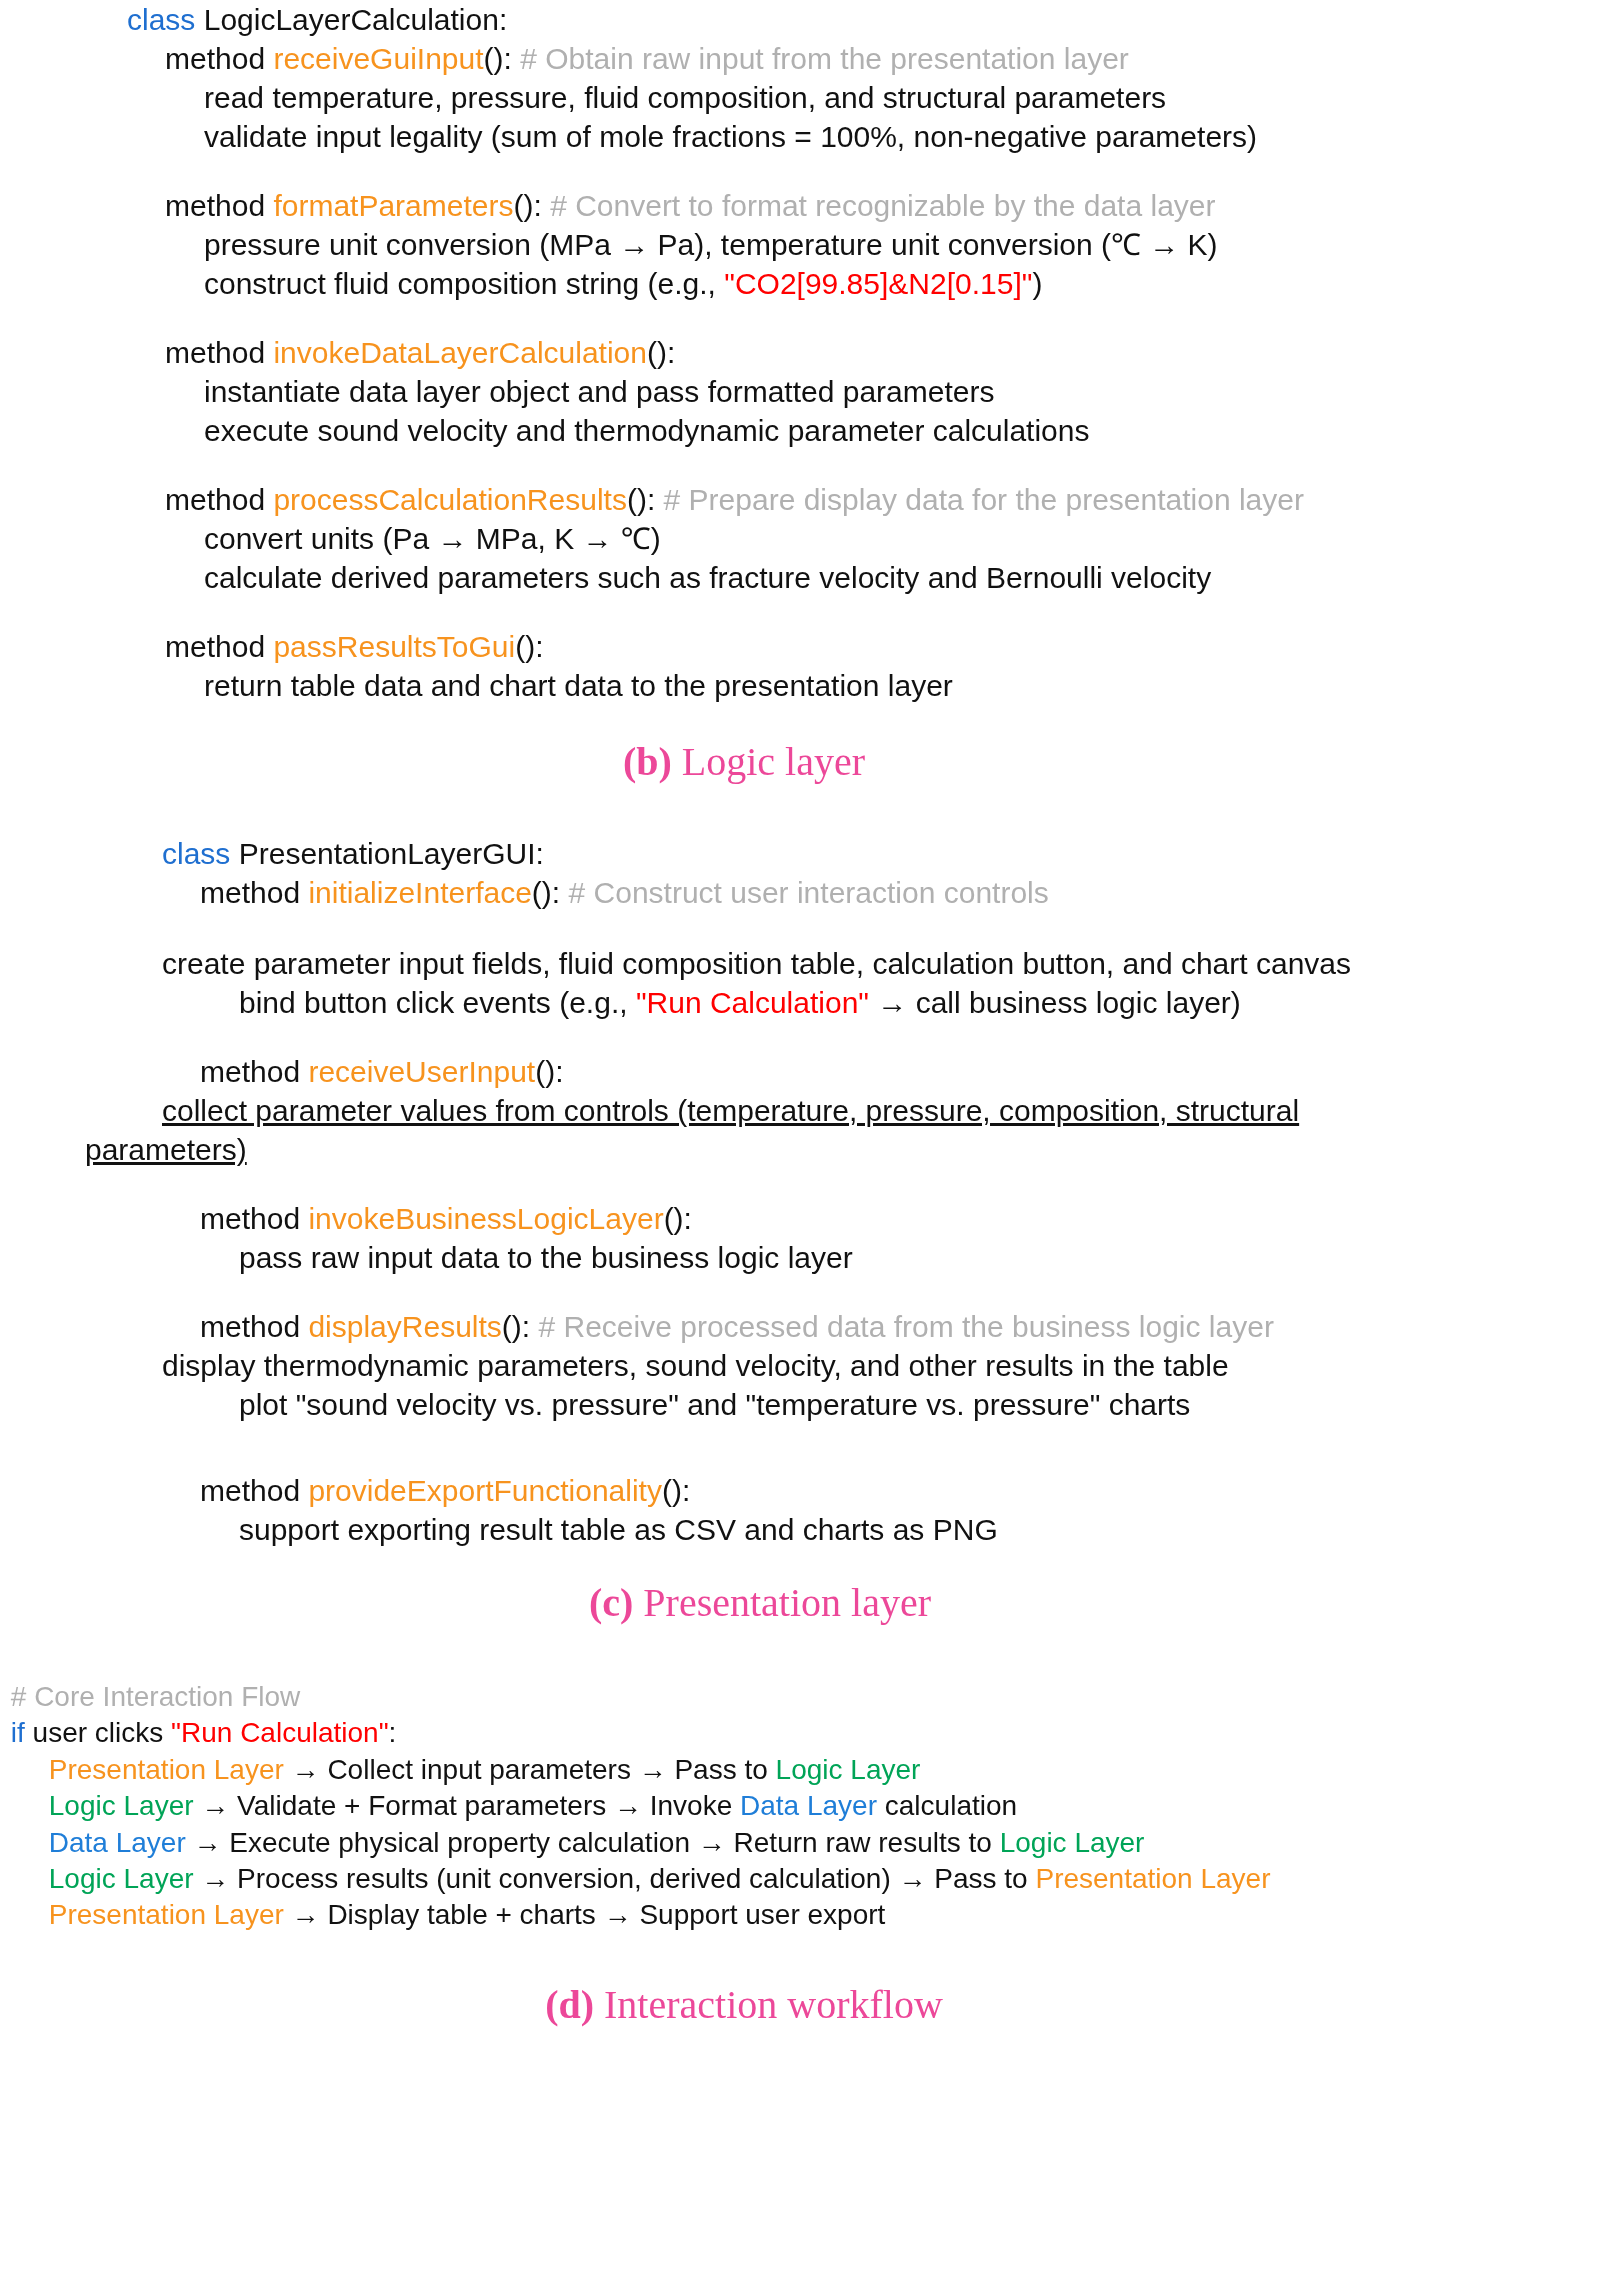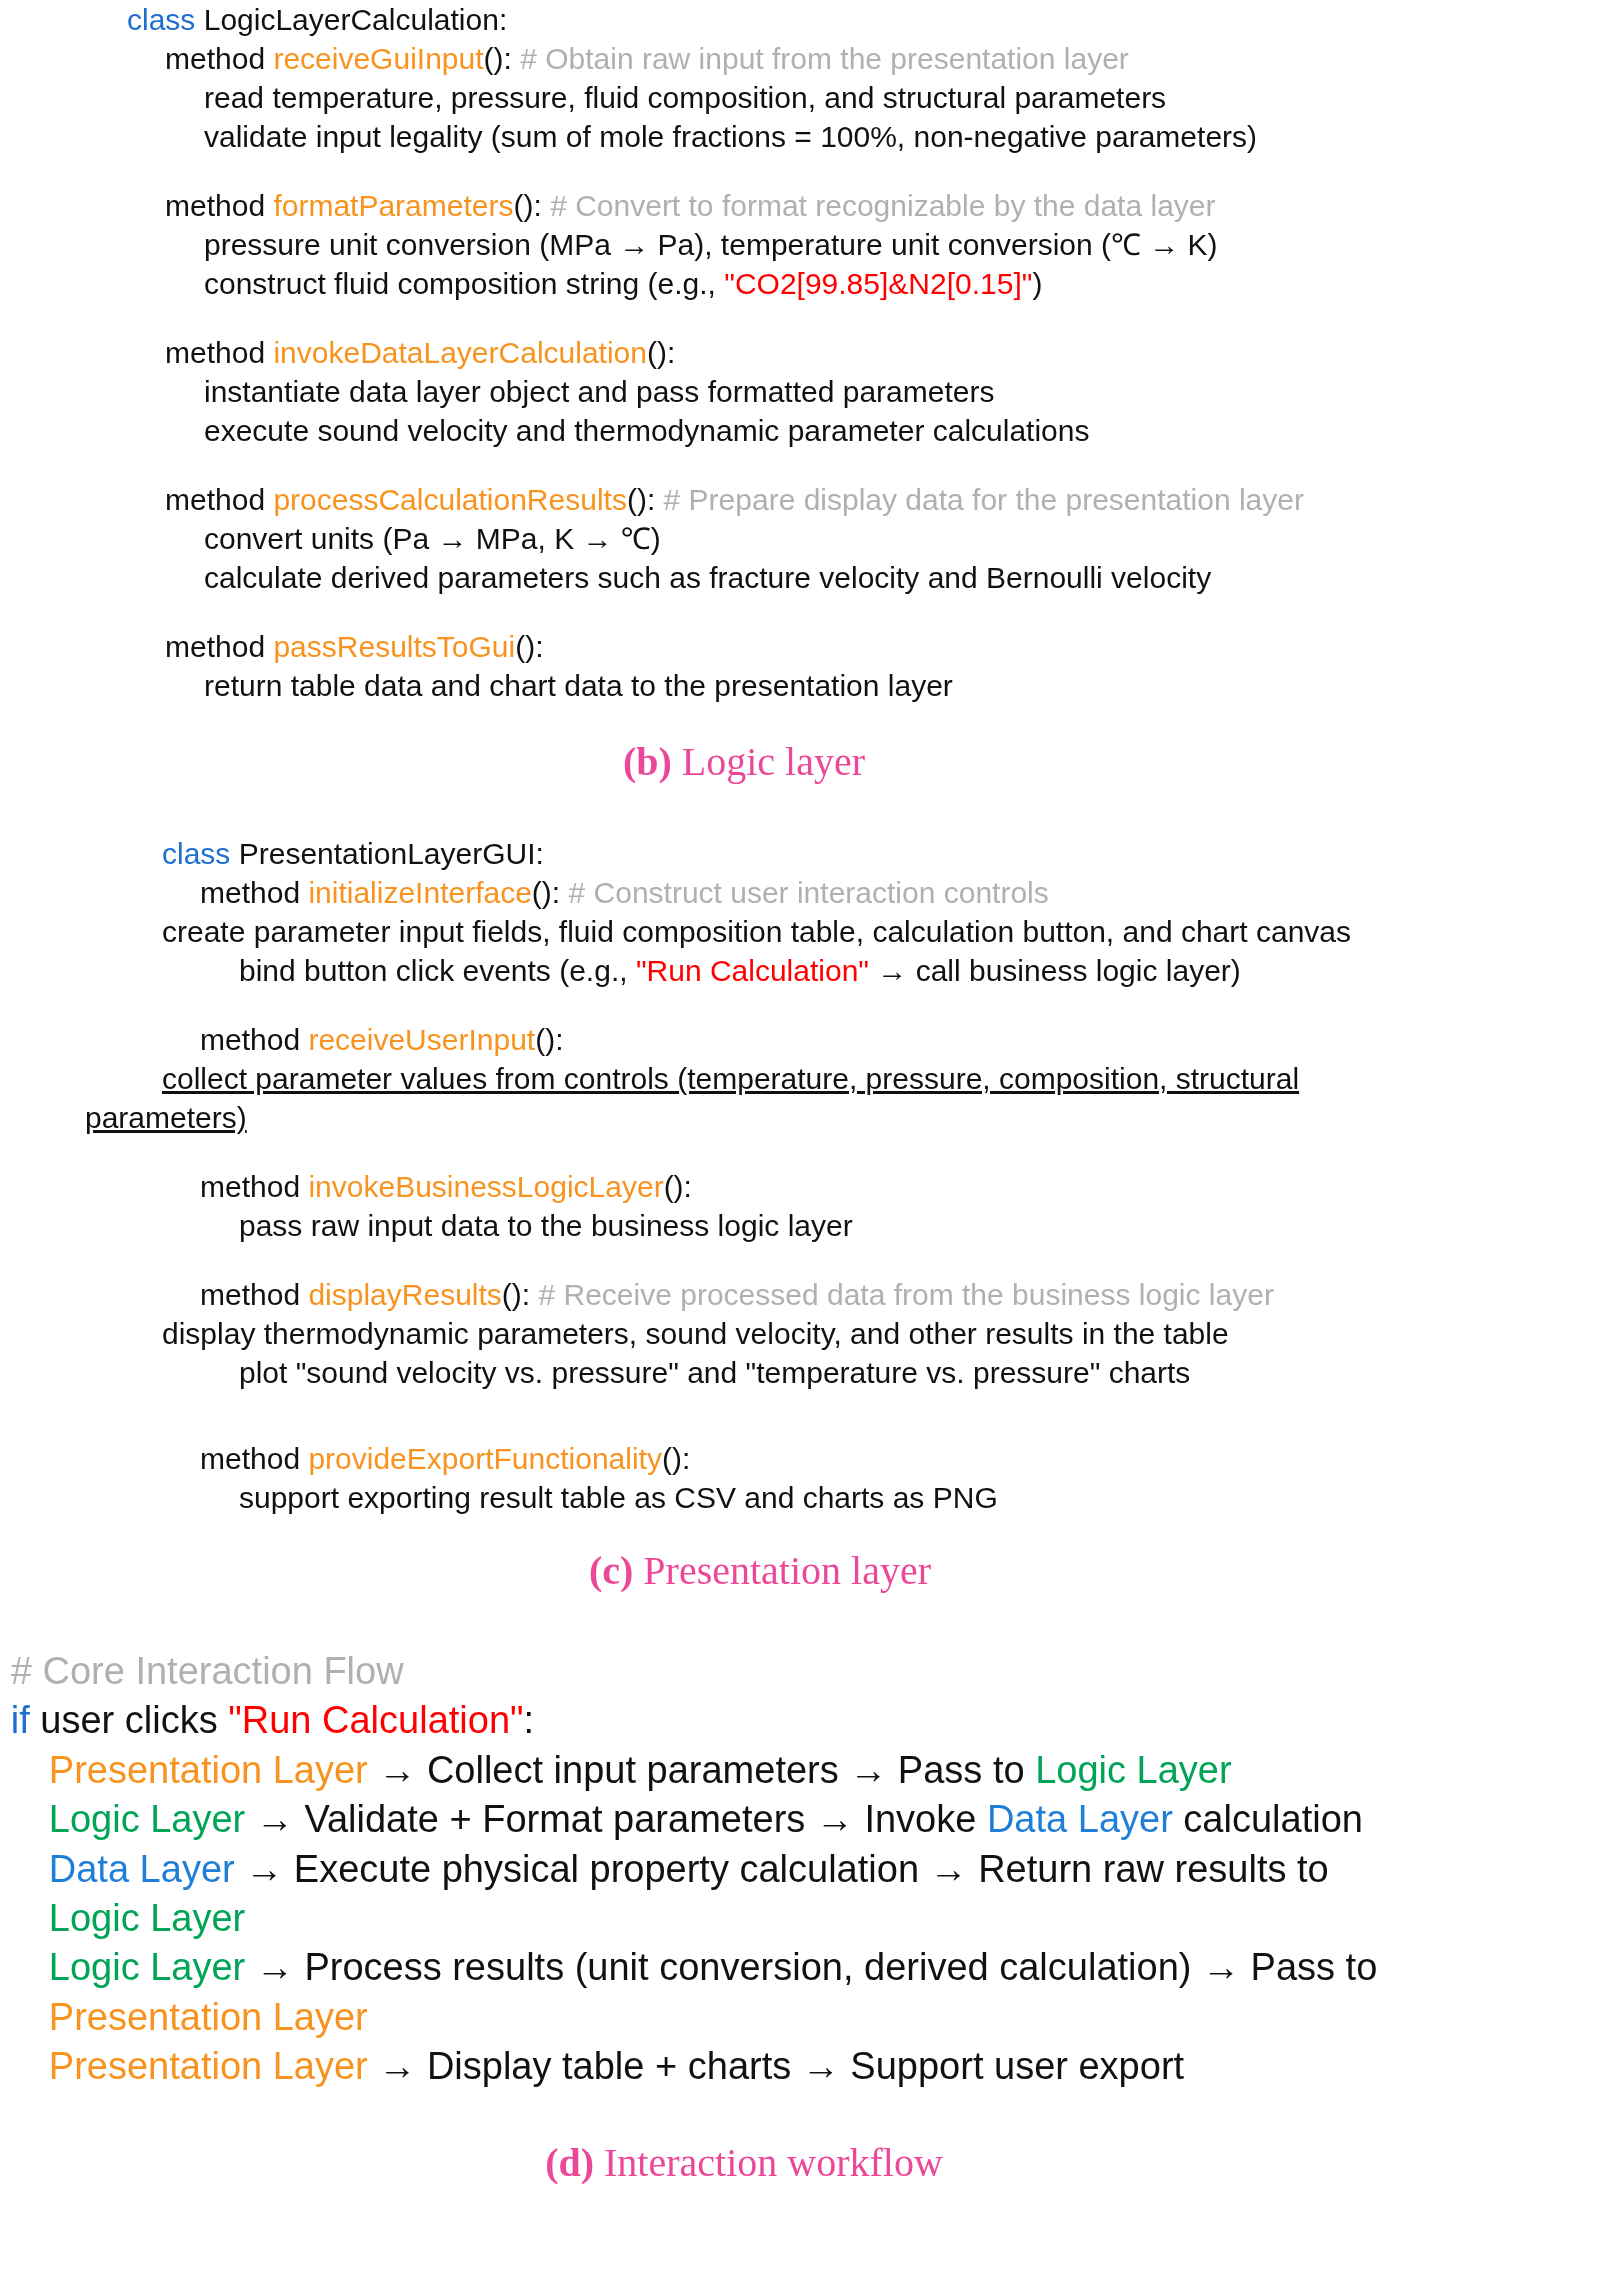--- a/index.html
+++ b/index.html
@@ -82,21 +82,21 @@
   .cap-b { margin: 33px 0 0 0; }
   .cap-c { margin: 30px 0 0 16px; }
   .cap-d { margin: 47px 0 0 0; }
 
   .gap-after-cap-b { height: 49px; }
   .gap-after-cap-c { height: 53px; }
 
   
   .flow-line {
     display: block;
-    font-size: 38px;
+    font-size: 28px;
     line-height: 1.30;
     color: #111111;
   }
   .flow-indent { padding-left: 38px; }
 </style>
 </head>
 <body>
 
 <div class="page">
 
@@ -134,21 +134,21 @@
 
   <div class="caption cap-b"><span class="tag">(b)</span><span> Logic layer</span></div>
 
   <div class="gap-after-cap-b"></div>
 
   <div class="section sec-presentation code-block">
 
     <span class="code-line" style="padding-left:0px;"><span class="kw">class</span><span class="plain"> PresentationLayerGUI:</span></span>
 
     <span class="code-line ind1"><span class="plain">method </span><span class="fn">initializeInterface</span><span class="plain">():  </span><span class="cmt"># Construct user interaction controls</span></span>
-    <span class="code-line ind2" style="text-indent:0;margin-left:-77px;padding-left:0;"><span style="padding-left:77px;display:inline;"></span><span>create parameter input fields, fluid composition table, calculation button, and chart canvas</span></span>
+    <span class="code-line ind2" style="text-indent:0;margin-left:-77px;padding-left:0;margin-top:32px;"><span style="padding-left:77px;display:inline;"></span><span>create parameter input fields, fluid composition table, calculation button, and chart canvas</span></span>
     <span class="code-line ind2"><span class="plain">bind button click events (e.g., </span><span class="str">"Run Calculation"</span><span class="plain"> → call business logic layer)</span></span>
 
     <span class="blank-line"></span>
 
     <span class="code-line ind1"><span class="plain">method </span><span class="fn">receiveUserInput</span><span class="plain">():</span></span>
     <span class="code-line ind2" style="margin-left:-77px;padding-left:0;text-decoration:underline;"><span style="padding-left:77px;display:inline;"></span><span>collect parameter values from controls (temperature, pressure, composition, structural parameters)</span></span>
 
     <span class="blank-line"></span>
 
     <span class="code-line ind1"><span class="plain">method </span><span class="fn">invokeBusinessLogicLayer</span><span class="plain">():</span></span>

